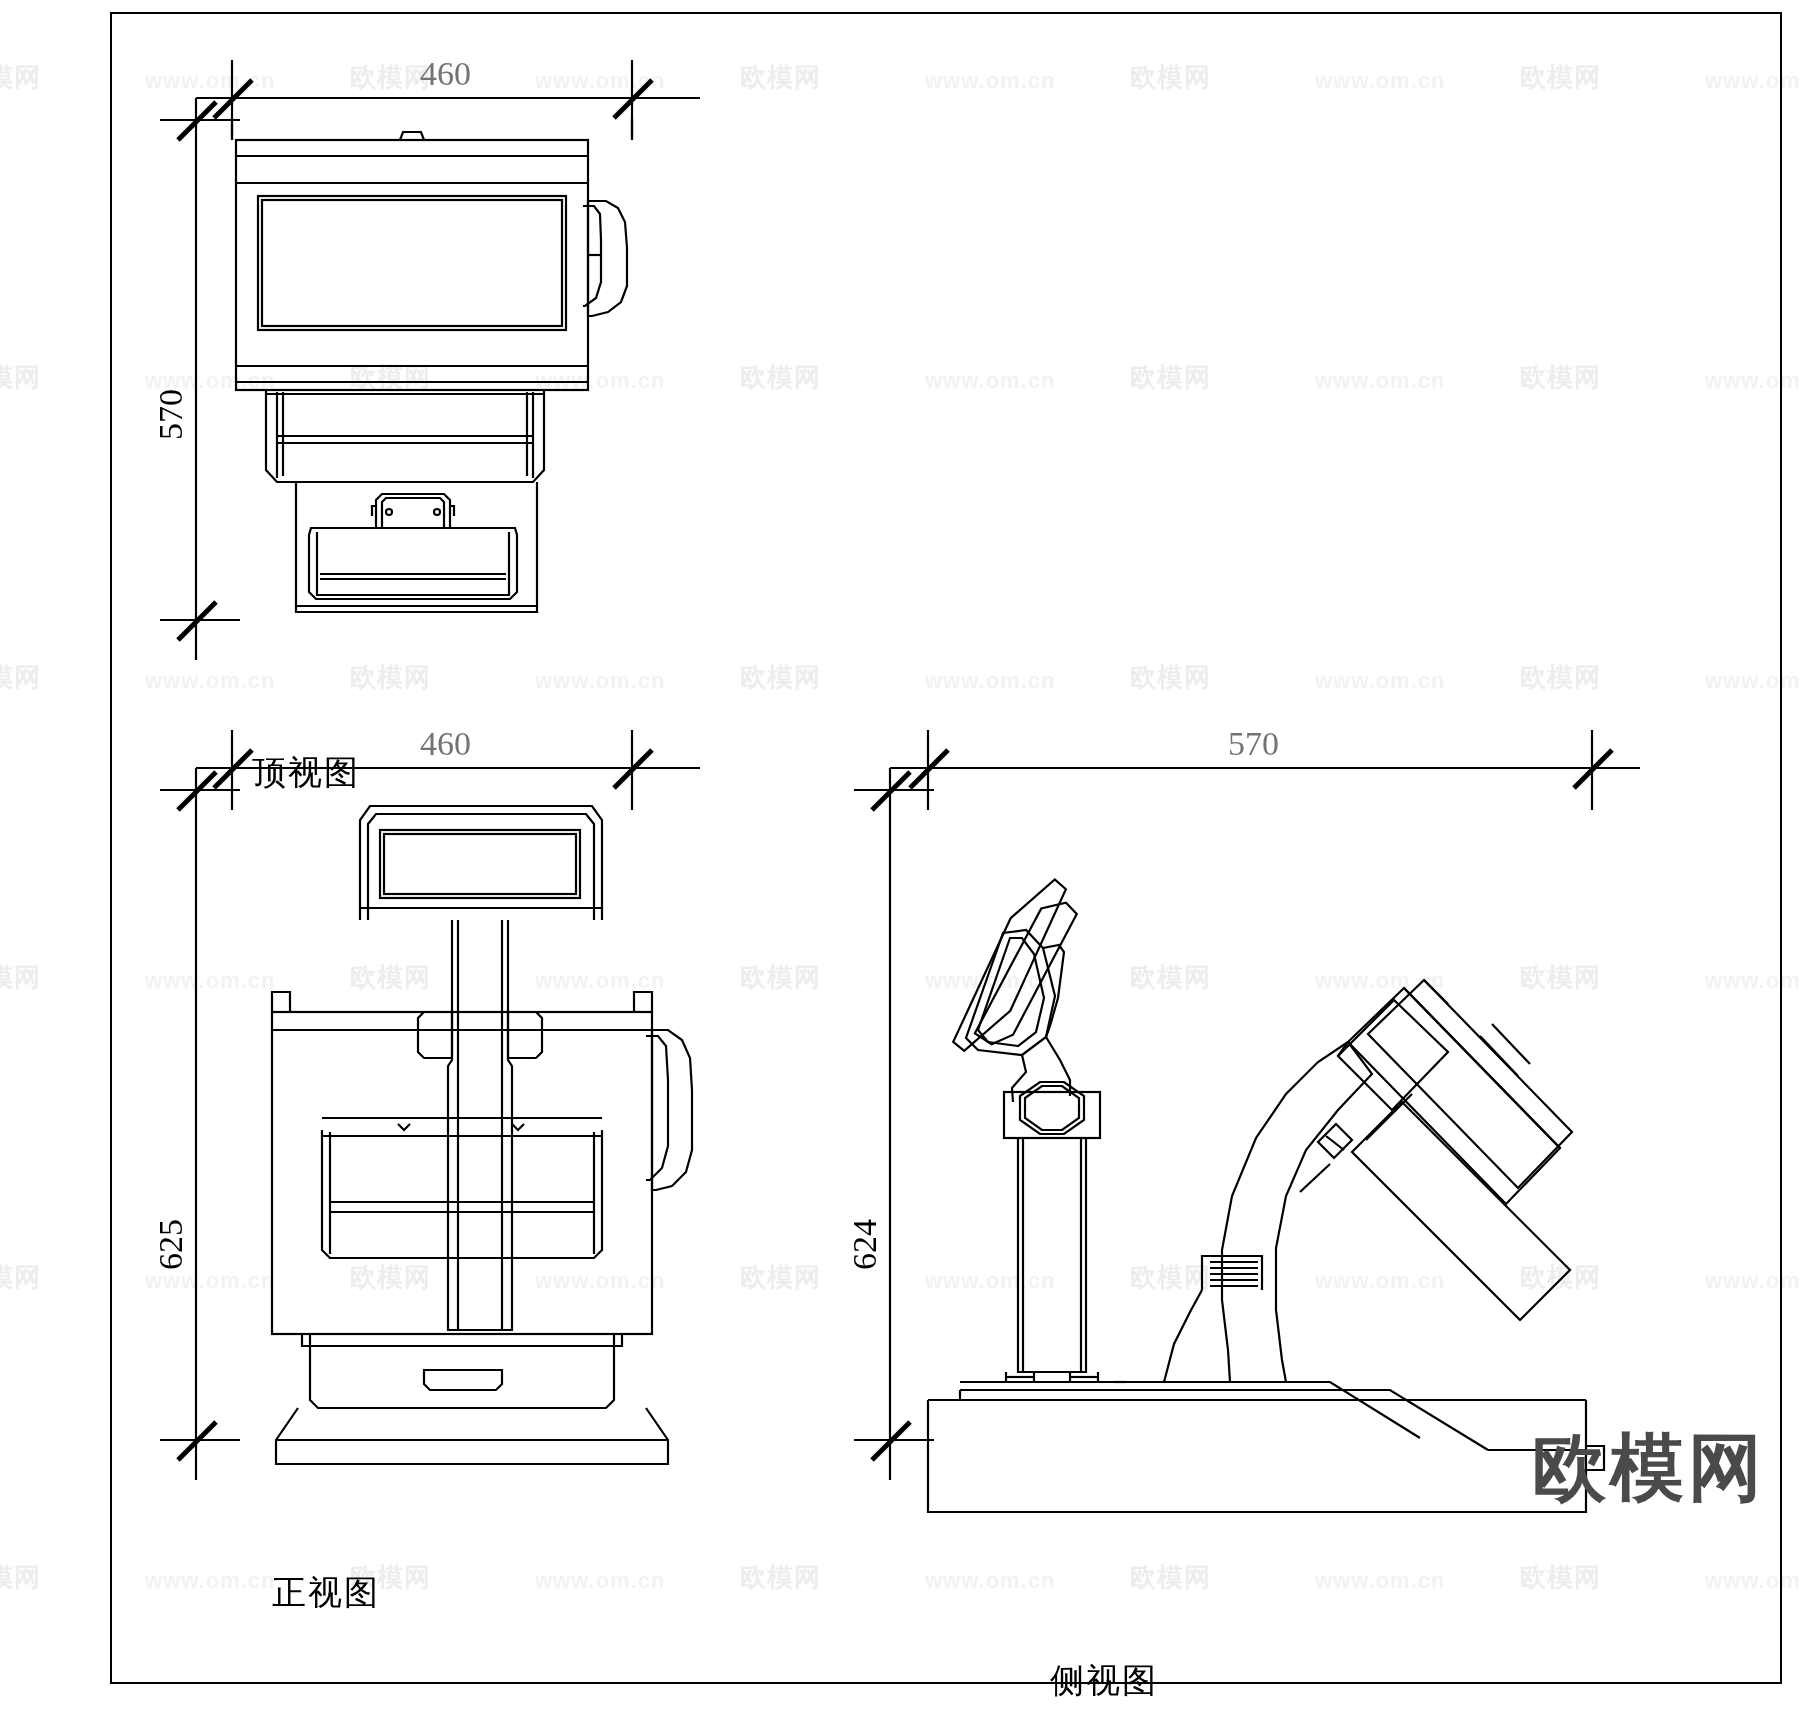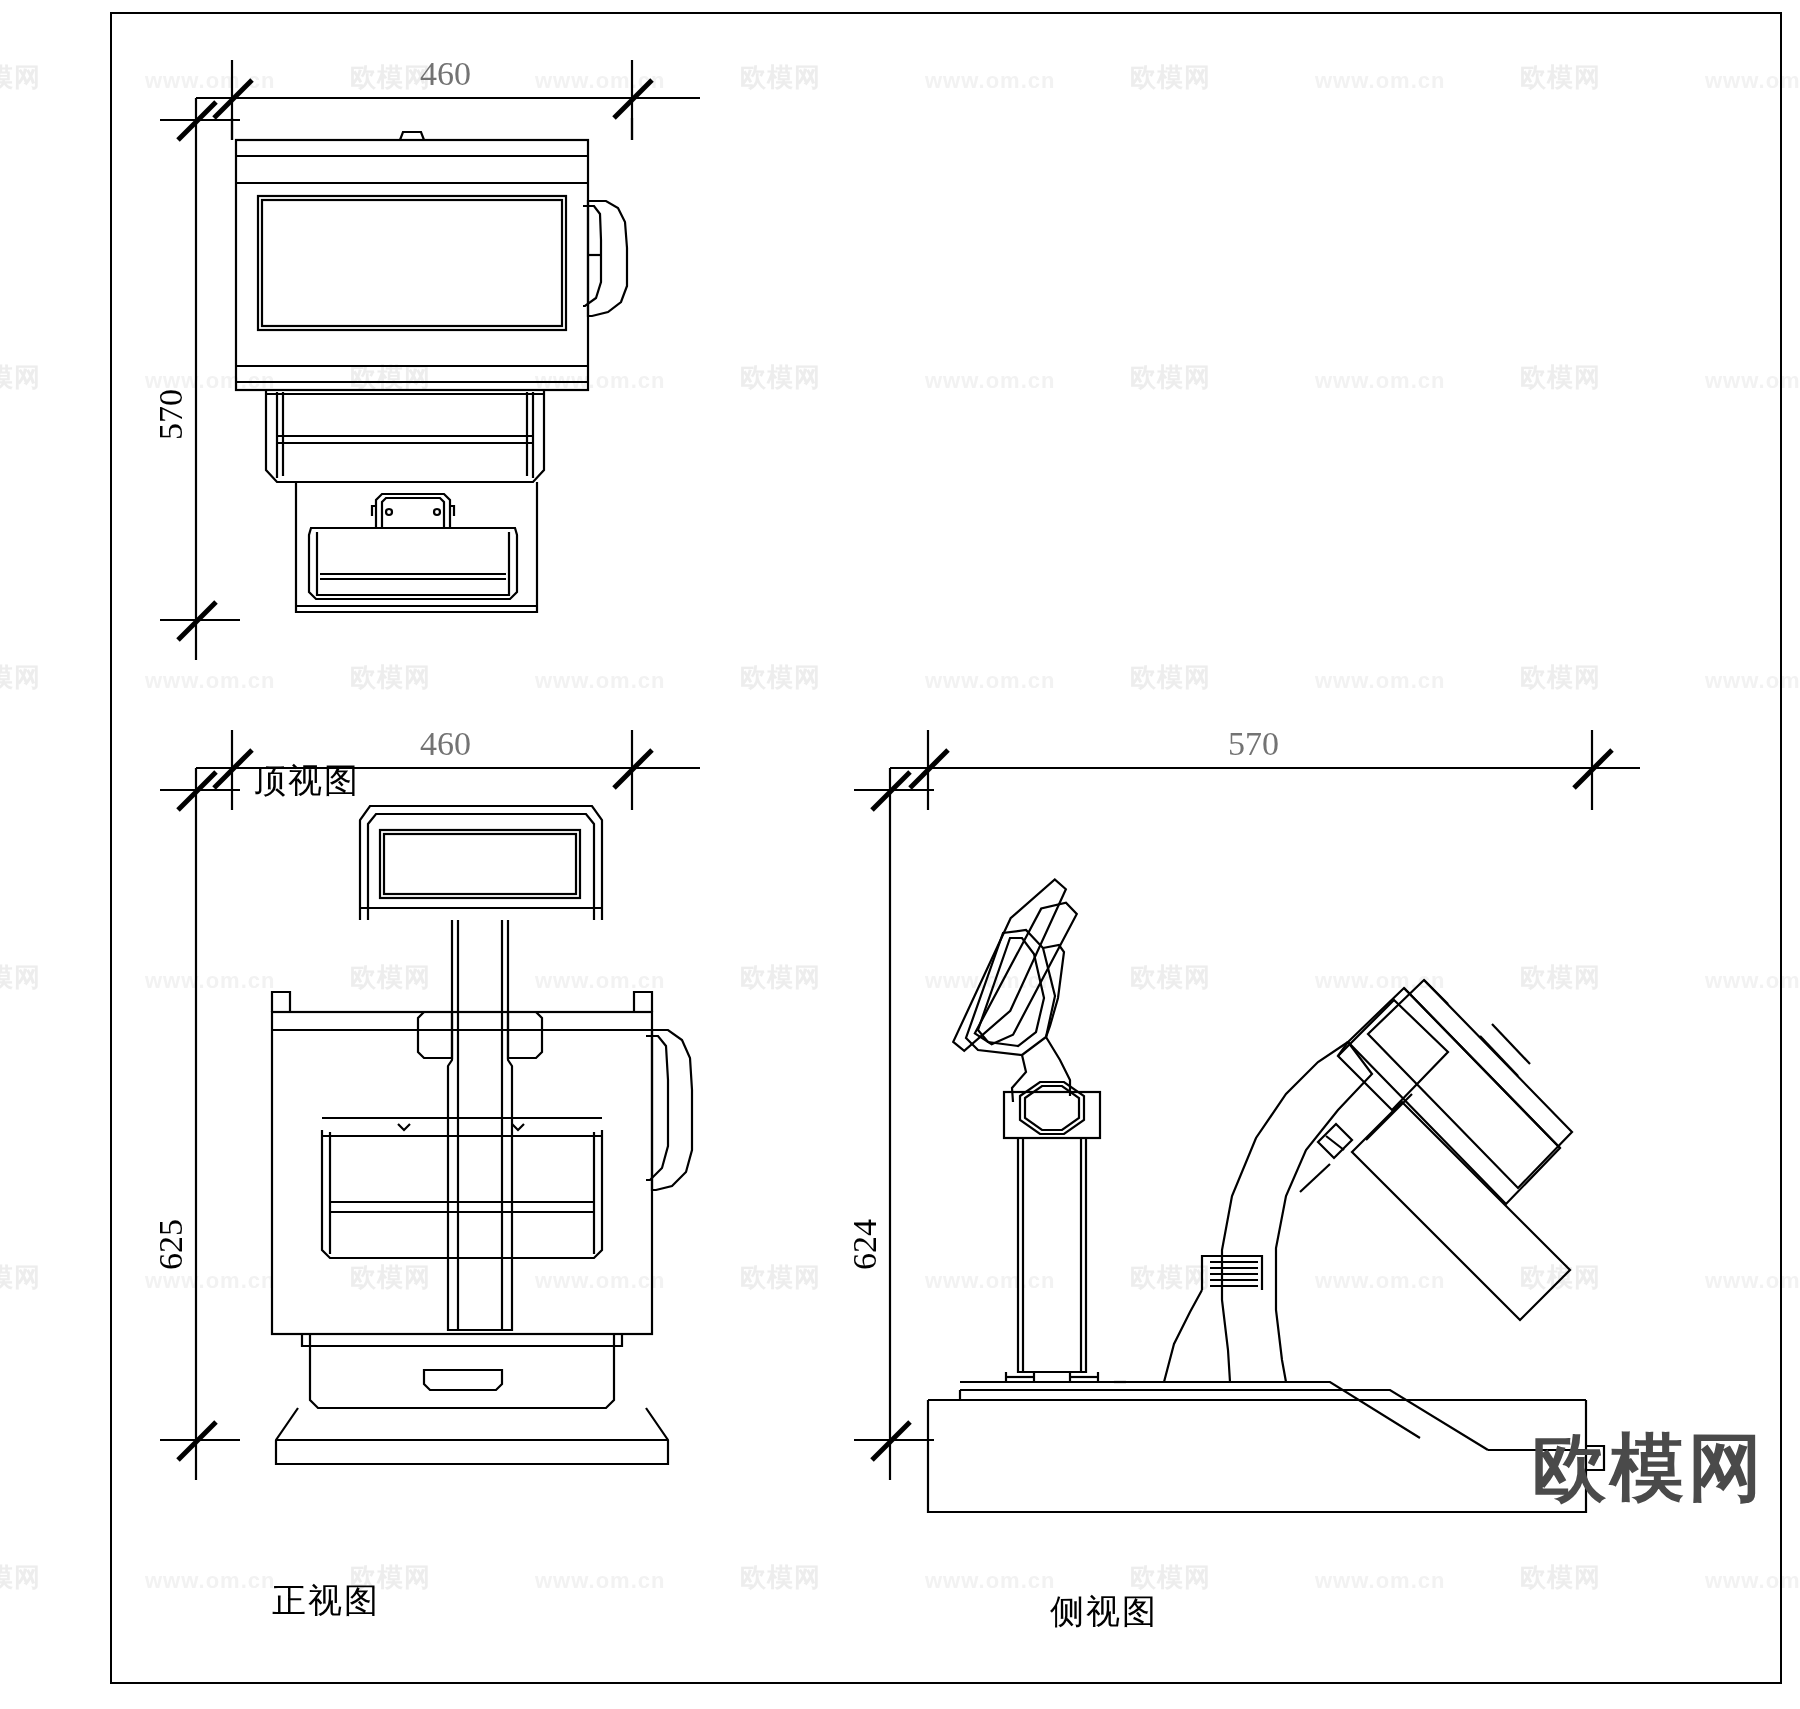--- a/index.html
+++ b/index.html
@@ -84,21 +84,20 @@
     z-index: 5;
   }
   .view-label {
     position: absolute;
     font-family: "Liberation Serif", "DejaVu Serif", serif;
     font-size: 34px;
     color: #000;
     white-space: nowrap;
     letter-spacing: 2px;
     z-index: 5;
-    margin-top: 8px;
   }
   .dim-h {
     position: absolute;
     font-family: "Liberation Serif", "DejaVu Serif", serif;
     font-size: 34px;
     color: #737373;
     white-space: nowrap;
     z-index: 5;
   }
   .dim-v {
@@ -400,17 +399,17 @@
   <div class="dim-h" style="left:420px; top:55px;">460</div>
   <div class="dim-v" style="left:152px; top:440px;">570</div>
   <div class="view-label" style="left:252px; top:750px;">顶视图</div>
 
   <div class="dim-h" style="left:420px; top:725px;">460</div>
   <div class="dim-v" style="left:152px; top:1270px;">625</div>
   <div class="view-label" style="left:272px; top:1570px;">正视图</div>
 
   <div class="dim-h" style="left:1228px; top:725px;">570</div>
   <div class="dim-v" style="left:846px; top:1270px;">624</div>
-  <div class="view-label" style="left:1050px; top:1581px;">侧视图</div>
+  <div class="view-label" style="left:1050px; top:1658px;">侧视图</div>
 
   <div class="wm-brand">欧模网</div>
 
 </div>
 
 </body></html>

